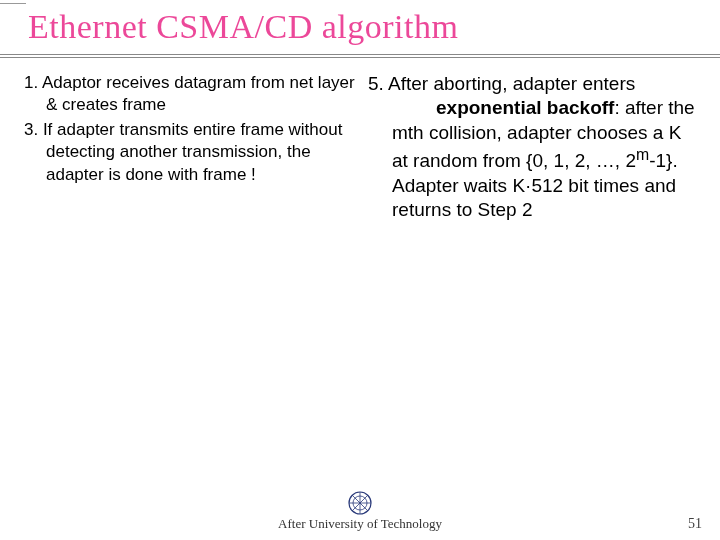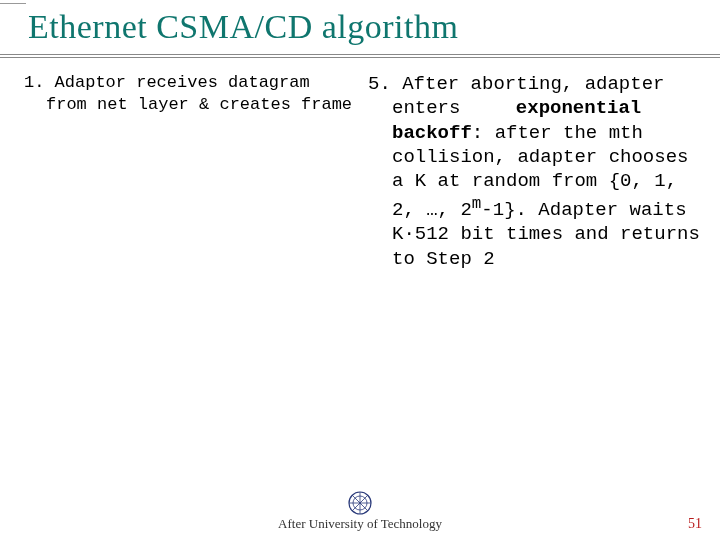--- a/index.html
+++ b/index.html
@@ -11,21 +11,21 @@
     position: relative;
     overflow: hidden;
   }
   .title-area {
     padding: 8px 0 0 28px;
   }
   .title {
     font-family: Garamond, Georgia, serif;
     font-size: 34px;
     font-weight: normal;
-    color: #0f766e;
+    color: #ec4899;
     letter-spacing: 0.5px;
   }
   .rule-lines {
     position: absolute;
     top: 54px;
     left: 0;
     width: 100%;
   }
   .rule-line {
     height: 1px;
@@ -55,21 +55,20 @@
     color: #000;
   }
   .col-right {
     font-family: Arial, Helvetica, sans-serif;
     font-size: 19px;
     line-height: 1.28;
     color: #000;
   }
   .item {
     margin-bottom: 2px;
-    font-family: Liberation Mono, monospace;
   }
   .indent-wrap {
     padding-left: 22px;
     text-indent: -22px;
   }
   .indent-wrap-r {
     padding-left: 24px;
     text-indent: -24px;
   }
   .footer {
@@ -89,40 +88,41 @@
     transform: translateX(-50%);
     width: 26px;
     height: 26px;
   }
   .page-num {
     position: absolute;
     bottom: 8px;
     right: 18px;
     font-family: Garamond, Georgia, serif;
     font-size: 14px;
-    color: #b91c1c;
+    color: #404040;
   }
   .bold { font-weight: bold; margin-left: 44px; }
 </style>
 </head>
 <body>
 
 <div class="title-area">
   <div class="title">Ethernet CSMA/CD algorithm</div>
 </div>
 
 <div class="rule-lines">
   <div class="rule-line short"></div>
   <div class="rule-line"></div>
   <div class="rule-line" style="width:100%"></div>
 </div>
 
 <div class="content">
   <div class="col col-left">
     <div class="item indent-wrap">1. Adaptor receives datagram from net layer &amp; creates frame</div>
+    <div class="item indent-wrap">3. If adapter transmits entire frame without detecting another transmission, the adapter is done with frame !</div>
   </div>
   <div class="col col-right">
     <div class="item indent-wrap-r">
       <span>5. After aborting, adapter enters </span><span class="bold">exponential backoff</span><span>: after the mth collision, adapter chooses a K at random from {0, 1, 2, …, 2</span><sup>m</sup><span>-1}. Adapter waits K·512 bit times and returns to Step 2</span>
     </div>
   </div>
 </div>
 
 <div class="logo">
   <svg viewBox="0 0 26 26">

